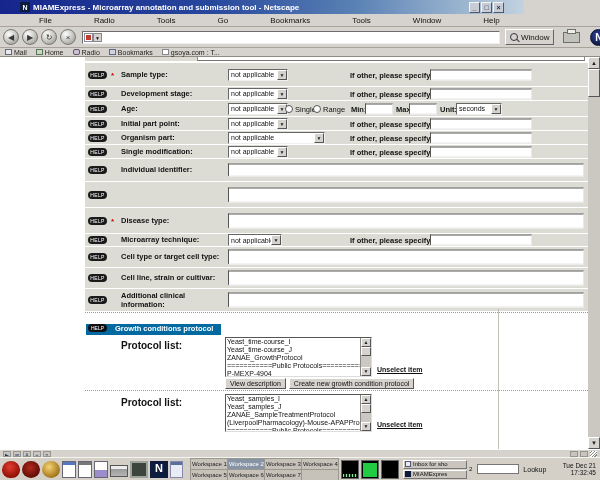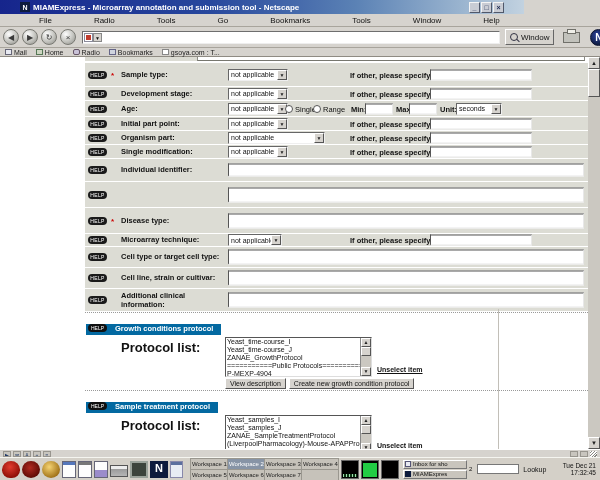--- a/index.html
+++ b/index.html
@@ -75,21 +75,21 @@
     display:inline-block;vertical-align:middle;}
   .rlabel{font-size:7.5px;margin-left:2px;vertical-align:middle;}
   .slabel{font-size:7.5px;font-weight:bold;white-space:nowrap;}
   .divider{border-top:1px dotted #999;height:2px;margin:1px 0;}
   .sec-h{height:11px;margin:1px 0 2px 1px;display:inline-flex;align-items:flex-start;background:#0369a1;
     padding:0 8px 0 2px;gap:8px;}
   .sec-pill{width:19px;height:8px;background:#101010;border-radius:4px;color:#fff;font-size:5px;line-height:8px;
     text-align:center;flex:none;}
   .sec-title{color:#fff;font-size:7.5px;font-weight:bold;white-space:nowrap;}
   .plrow{position:relative;}
-  .pl-label{position:absolute;left:36px;top:3px;font-size:13px;font-weight:bold;}
+  .pl-label{position:absolute;left:36px;top:3px;font-size:10px;font-weight:bold;}
   .listbox{position:absolute;left:140px;top:0;width:147px;background:#fff;border:1px solid;
     border-color:#555 #ddd #ddd #555;box-sizing:border-box;display:flex;}
   .lb-items{flex:1;overflow:hidden;font-size:7px;line-height:8px;white-space:nowrap;}
   .lb-item{padding-left:1px;}
   .lb-sb{width:10px;background:#cbc8c1;border-left:1px solid #888;display:flex;flex-direction:column;flex:none;}
   .sb-btn{height:9px;background:#d6d3ce;border:1px solid;border-color:#fff #555 #555 #fff;font-size:5px;
     text-align:center;line-height:7px;box-sizing:border-box;color:#222;}
   .sb-thumb{height:9px;background:#d6d3ce;border:1px solid;border-color:#fff #555 #555 #fff;box-sizing:border-box;}
   .sb-sp{flex:1;}
   .unselect{position:absolute;left:292px;font-size:7px;font-weight:bold;text-decoration:underline;color:#111;white-space:nowrap;}
@@ -346,24 +346,21 @@
                 <span class="sb-btn">▲</span>
                 <span class="sb-thumb"></span>
                 <span class="sb-sp"></span>
                 <span class="sb-btn">▼</span>
               </span>
             </span>
             <span class="unselect" style="top: 29px;">Unselect item</span>
           </div><div class="btnrow">
             <span class="gbtn">View description</span>
             <span class="gbtn">Create new growth condition protocol</span>
-          </div><div class="divider"></div><div class="sec-h">
-            <span class="sec-pill">HELP</span>
-            <span class="sec-title">Sample treatment protocol</span>
-          </div><div class="plrow" style="height: 38px;">
+          </div><div class="divider"></div><div class="plrow" style="height: 38px;">
             <span class="pl-label">Protocol list:</span>
             <span class="listbox" style="height: 38px;">
               <span class="lb-items">
                 <div class="lb-item">Yeast_samples_I</div>
                 <div class="lb-item">Yeast_samples_J</div>
                 <div class="lb-item">ZANAE_SampleTreatmentProtocol</div>
                 <div class="lb-item">(LiverpoolPharmacology)-Mouse-APAPPro</div>
                 <div class="lb-item">===========Public Protocols===========</div>
               </span>
               <span class="lb-sb">

